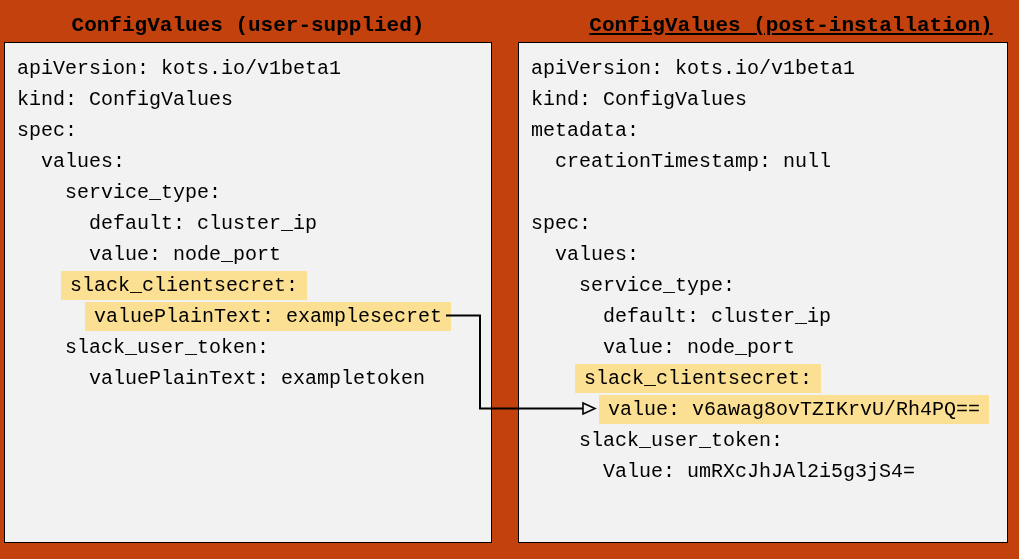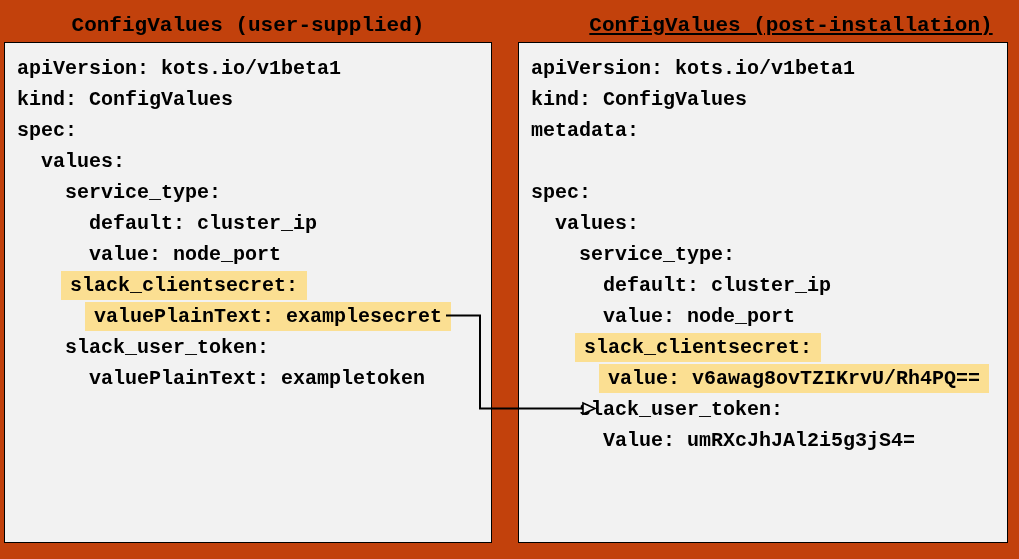--- a/index.html
+++ b/index.html
@@ -37,21 +37,21 @@
     box-sizing: border-box;
     padding: 10px 12px 0 12px;
     overflow: hidden;
   }
   #left-box  { left: 4px;   width: 488px; }
   #right-box { left: 518px; width: 490px; }
   .code-line {
     height: 31px;
     line-height: 31px;
     font-size: 20px;
-    font-weight: bold;
+    font-weight: normal;
     color: #000000;
     white-space: pre;
   }
   .hl {
     background: var(--highlight, #fbdf92);
     padding: 3px 9px;
     margin: 0 -4px;
   }
   #arrow-overlay {
     position: absolute;
@@ -80,20 +80,21 @@
       <div class="code-line"><span>    </span><span class="hl">slack_clientsecret:</span></div>
       <div class="code-line"><span>      </span><span class="hl">valuePlainText: examplesecret</span></div>
       <div class="code-line"><span>    </span><span>slack_user_token:</span></div>
       <div class="code-line"><span>      </span><span>valuePlainText: exampletoken</span></div>
     </div>
 
   <div id="right-box" class="codebox">
       <div class="code-line"><span></span><span>apiVersion: kots.io/v1beta1</span></div>
       <div class="code-line"><span></span><span>kind: ConfigValues</span></div>
       <div class="code-line"><span></span><span>metadata:</span></div>
+      <div class="code-line"><span>  </span><span>creationTimestamp: null</span></div>
       <div class="code-line"><span>  </span></div>
       <div class="code-line"><span></span><span>spec:</span></div>
       <div class="code-line"><span>  </span><span>values:</span></div>
       <div class="code-line"><span>    </span><span>service_type:</span></div>
       <div class="code-line"><span>      </span><span>default: cluster_ip</span></div>
       <div class="code-line"><span>      </span><span>value: node_port</span></div>
       <div class="code-line"><span>    </span><span class="hl">slack_clientsecret:</span></div>
       <div class="code-line"><span>      </span><span class="hl">value: v6awag8ovTZIKrvU/Rh4PQ==</span></div>
       <div class="code-line"><span>    </span><span>slack_user_token:</span></div>
       <div class="code-line"><span>      </span><span>Value: umRXcJhJAl2i5g3jS4=</span></div>

